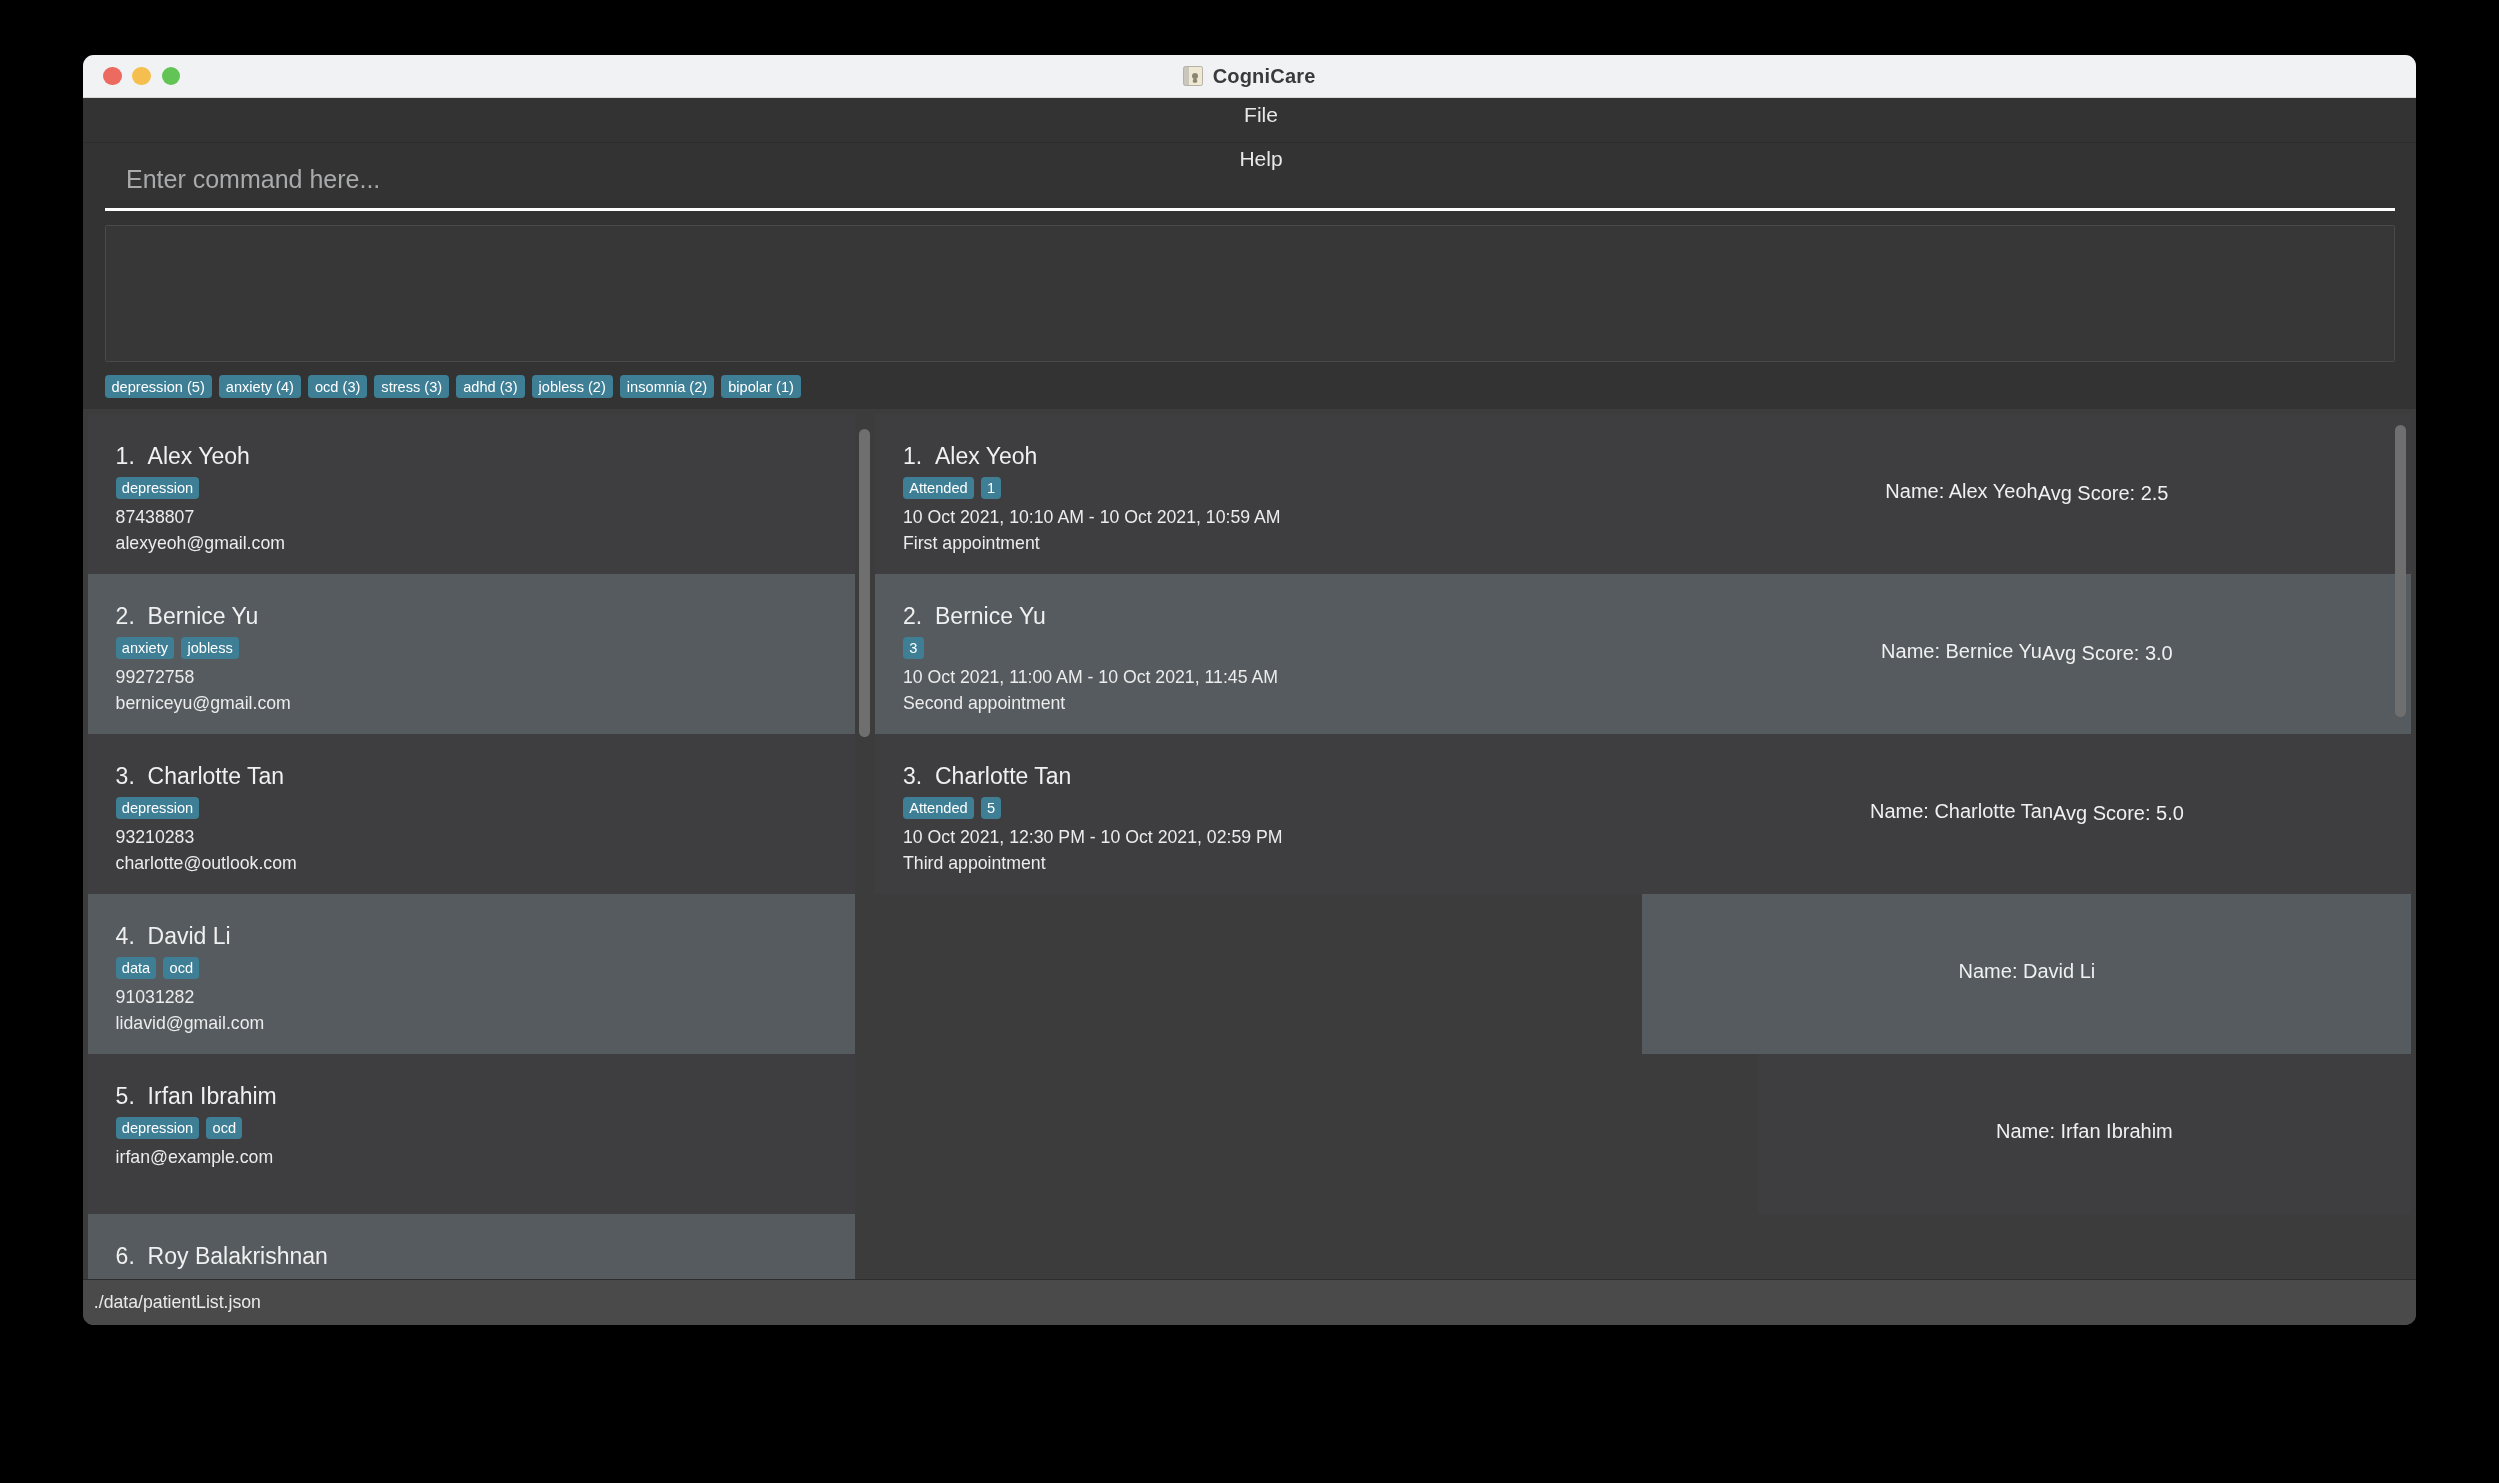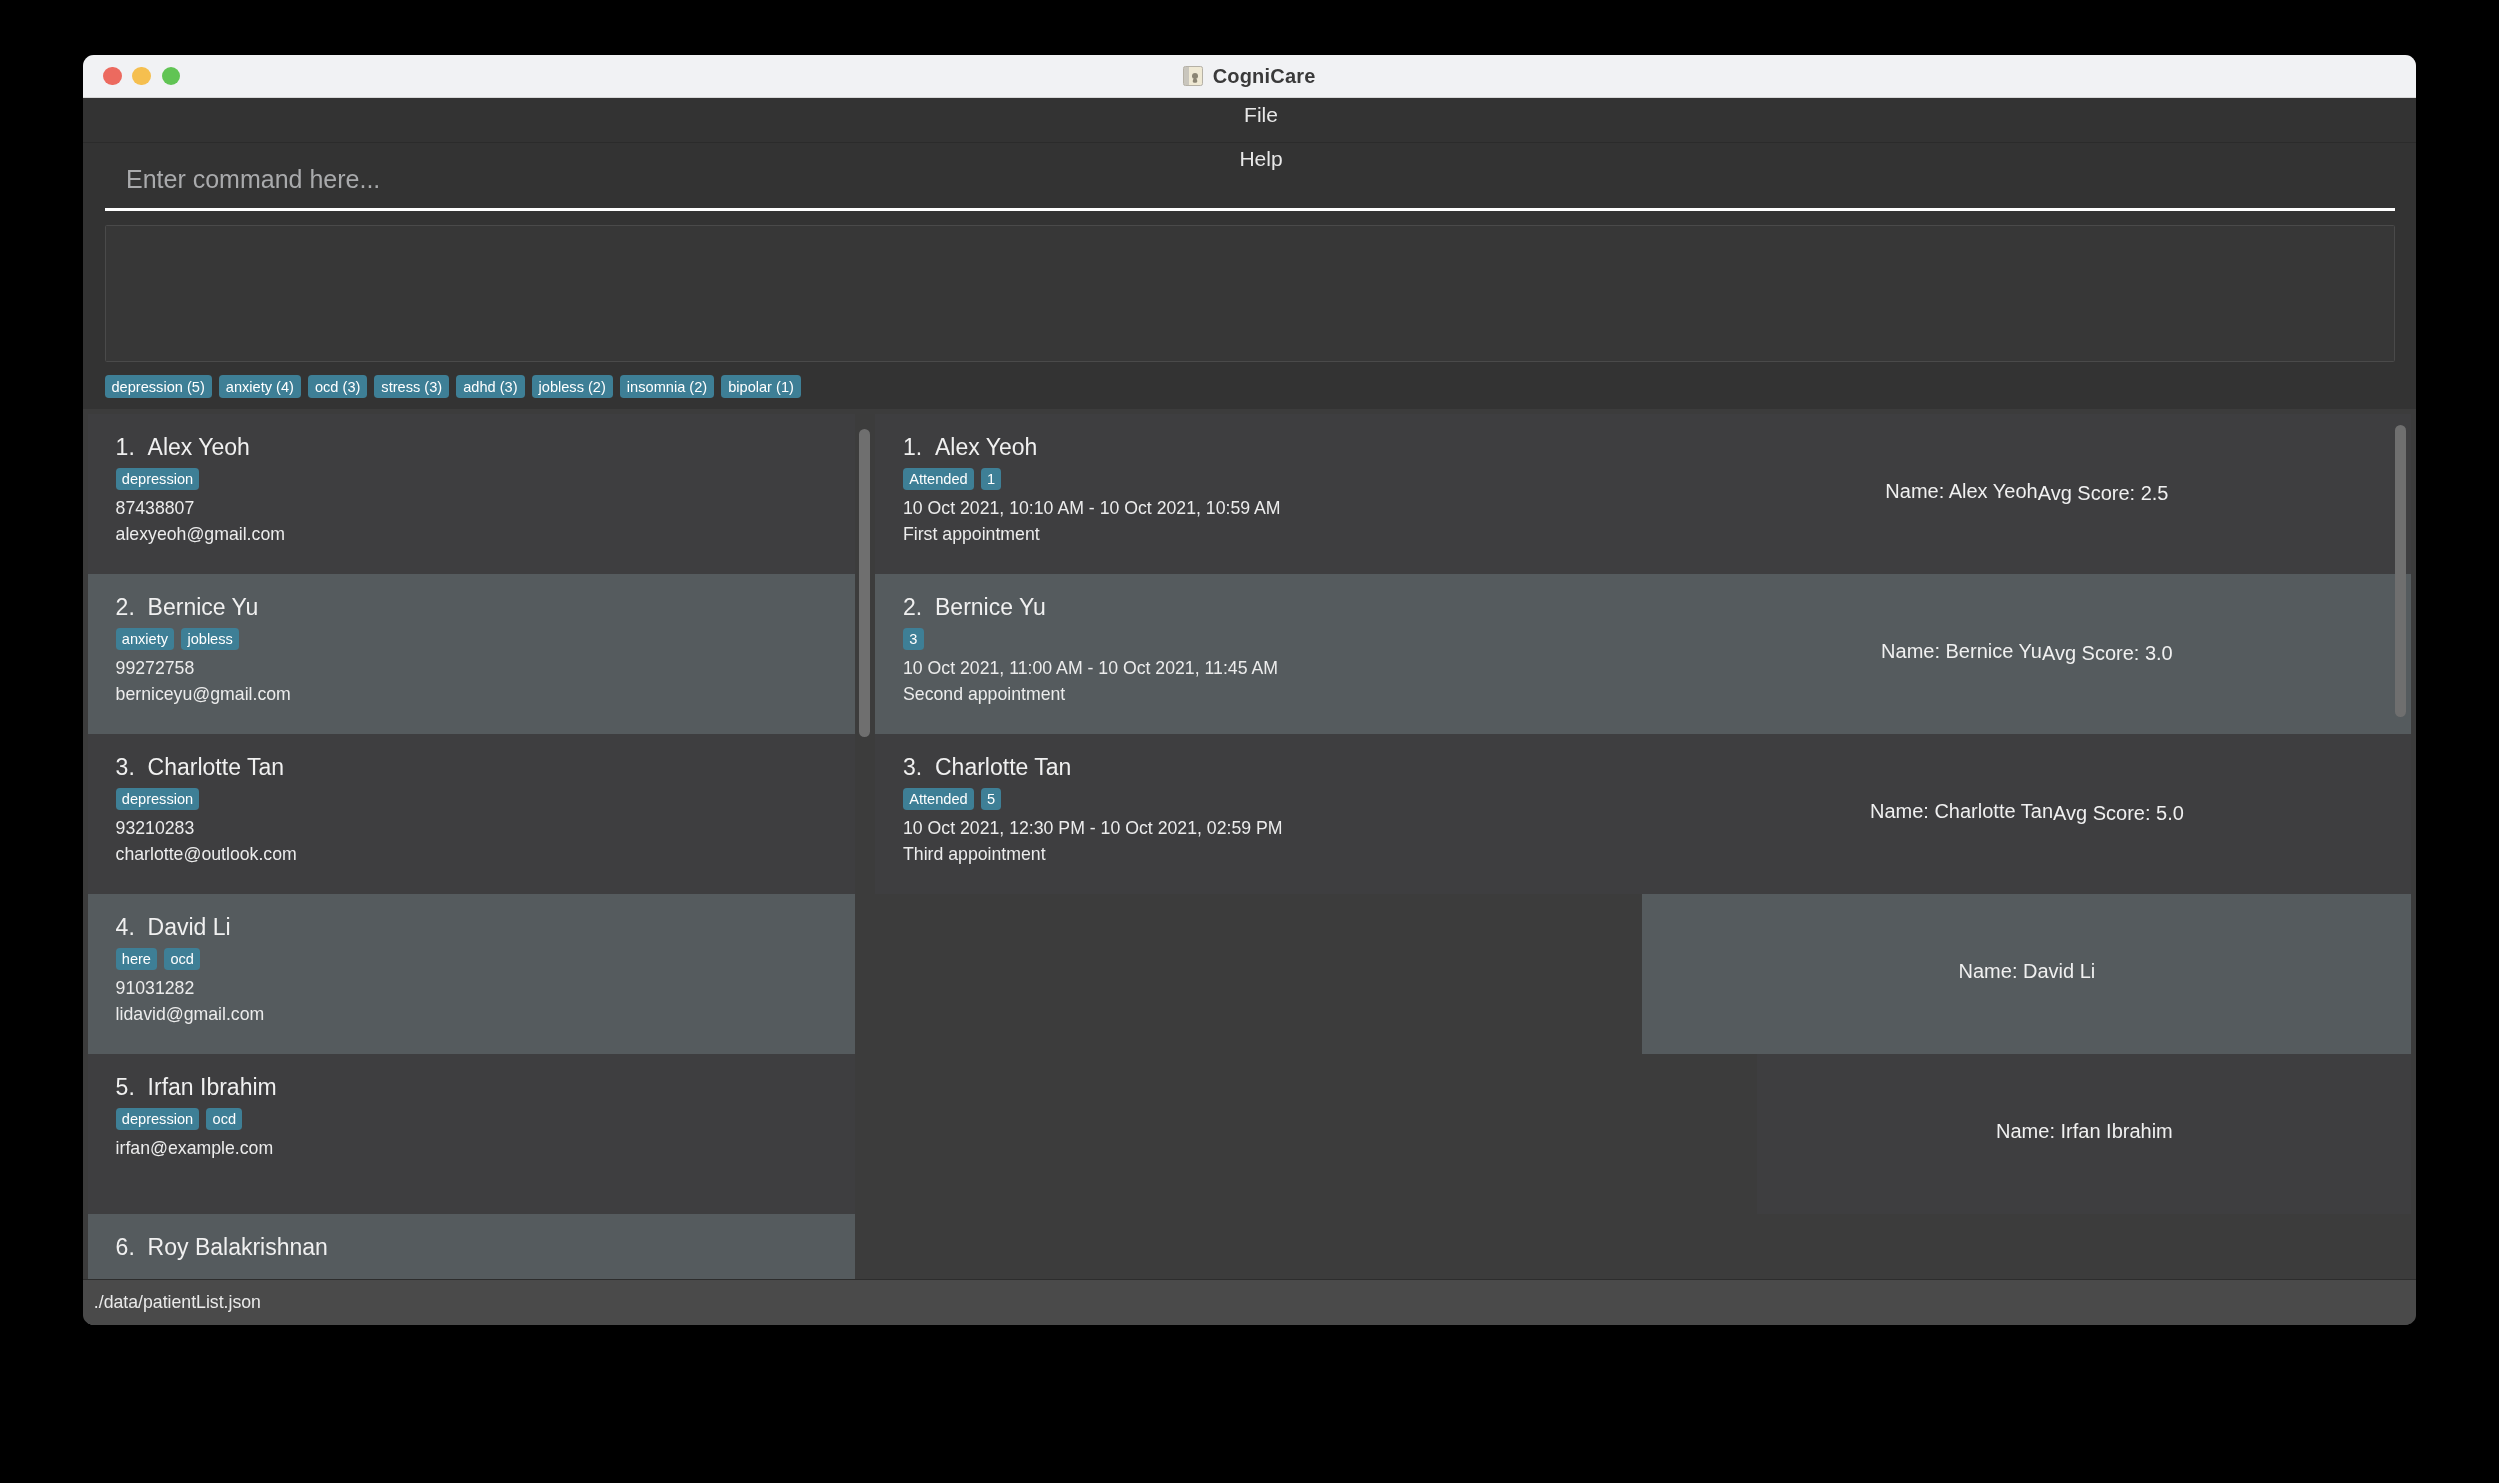--- a/index.html
+++ b/index.html
@@ -128,21 +128,21 @@
   #col-appts     { width: 770px; margin-left: 20px; }
   #col-scores    { width: 770px; }
 
   .row {
     padding: 20px 0 20px 28px;
     color: #f0f0f0;
   }
   .row.odd  { background: #3e3e40; }
   .row.even { background: #555b5e; }
 
-  .row-title { font-size: 23px; margin-bottom: 7.7px; white-space: nowrap; }
+  .row-title { font-size: 23px; margin-bottom: 7.7px; white-space: nowrap; margin-top: 9px; }
   .row-title .idx { display: inline-block; min-width: 32px; }
   .chips { display: flex; gap: 7px; margin-bottom: 6.2px; }
   .chip {
     background: #3e7f96; color: #fff;
     font-size: 14.6px; padding: 2.3px 6.2px 3.1px 6.2px; border-radius: 3.8px;
   }
   .chip.num { min-width: 17px; text-align: center; }
   .row-line { font-size: 17.7px; line-height: 1.45; color: #ececec; }
 
   
@@ -248,21 +248,21 @@
           <div class="row-title"><span class="idx">3.</span>Charlotte Tan</div>
           <div class="chips">
             <span class="chip">depression</span>
           </div>
           <div class="row-line">93210283</div>
           <div class="row-line">charlotte@outlook.com</div>
         </div>
         <div class="row even">
           <div class="row-title"><span class="idx">4.</span>David Li</div>
           <div class="chips">
-            <span class="chip">here</span>
+            <span class="chip">data</span>
             <span class="chip">ocd</span>
           </div>
           <div class="row-line">91031282</div>
           <div class="row-line">lidavid@gmail.com</div>
         </div>
         <div class="row odd">
           <div class="row-title"><span class="idx">5.</span>Irfan Ibrahim</div>
           <div class="chips">
             <span class="chip">depression</span>
             <span class="chip">ocd</span>

